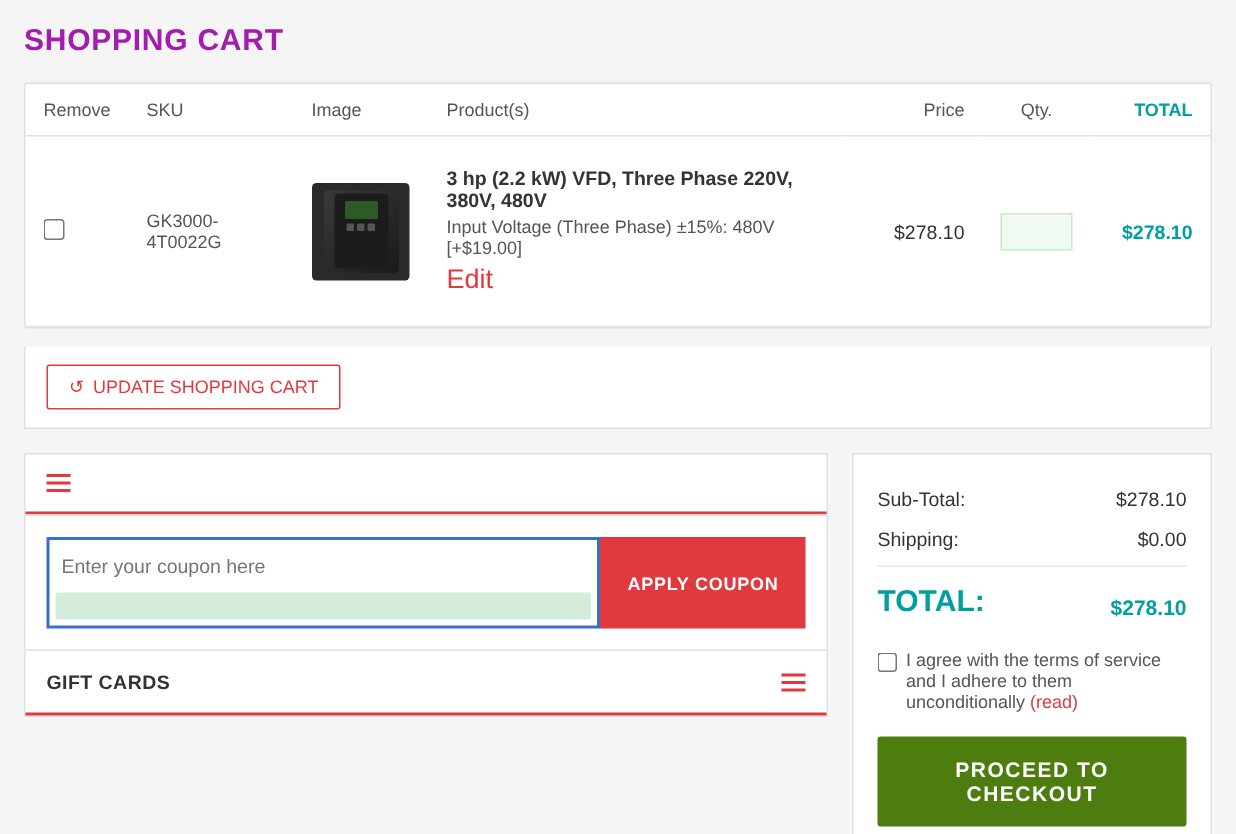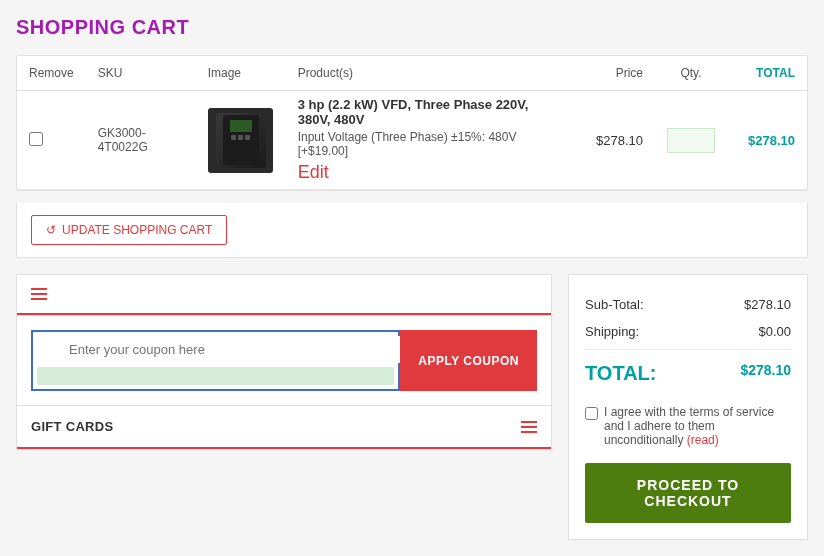--- a/index.html
+++ b/index.html
@@ -50,21 +50,21 @@
     .cart-table thead th.qty-col {
       text-align: center;
     }
     .cart-table thead th.price-col {
       text-align: right;
     }
     .cart-table tbody tr {
       border-bottom: 1px solid #e8e8e8;
     }
     .cart-table tbody td {
-      padding: 6px 12px;
+      padding: 20px 12px;
       vertical-align: middle;
     }
     .remove-col { width: 60px; }
     .sku-col { width: 110px; font-size: 12px; color: #555; }
     .image-col { width: 90px; text-align: center; }
     .product-col { }
     .price-col { width: 90px; text-align: right; color: #333; }
     .qty-col { width: 70px; text-align: center; }
     .total-value-col { width: 80px; text-align: right; color: #00a0a0; font-weight: bold; }
 
@@ -236,21 +236,20 @@
       background: #fff;
     }
     .coupon-input {
       width: 100%;
       border: none;
       outline: none;
       font-size: 13px;
       color: #14532d;
       padding: 6px 4px;
       background: #fff;
-      margin-left: 28px;
     }
     .coupon-green-bar {
       height: 18px;
       background: #d4edda;
       border-radius: 2px;
       margin-top: 4px;
     }
     .apply-coupon-btn {
       background: #e0393e;
       color: #fff;
@@ -260,21 +259,21 @@
       font-weight: bold;
       cursor: pointer;
       letter-spacing: 0.5px;
       white-space: nowrap;
     }
 
     
     .summary-row {
       display: flex;
       justify-content: space-between;
-      align-items: flex-start;
+      align-items: flex-end;
       padding: 6px 0;
       font-size: 13px;
     }
     .summary-row.total-row {
       padding: 8px 0;
     }
     .summary-label { color: #333; }
     .summary-label.total { color: #00a0a0; font-weight: bold; font-size: 20px; }
     .summary-value { color: #333; }
     .summary-value.total { color: #00a0a0; font-weight: bold; font-size: 14px; }

